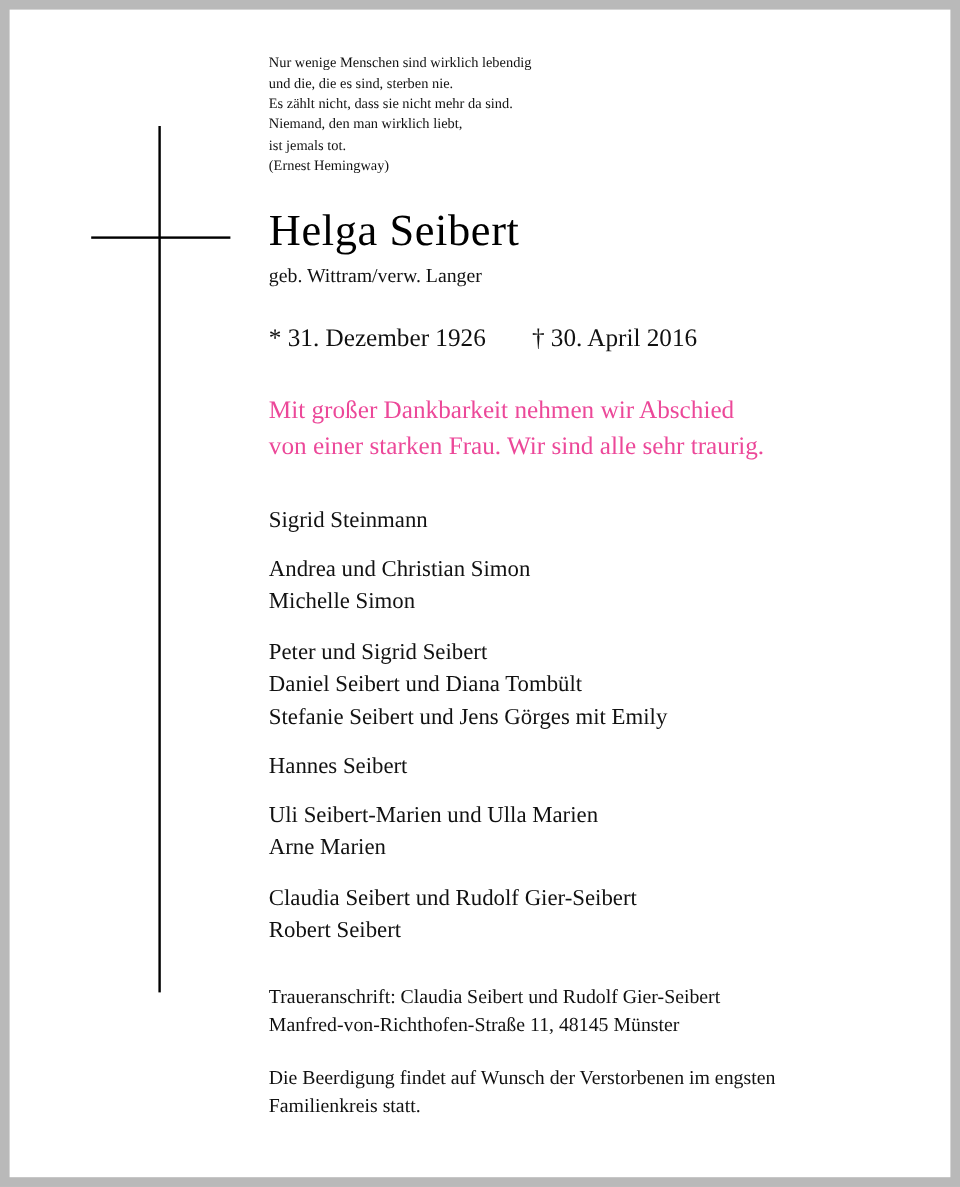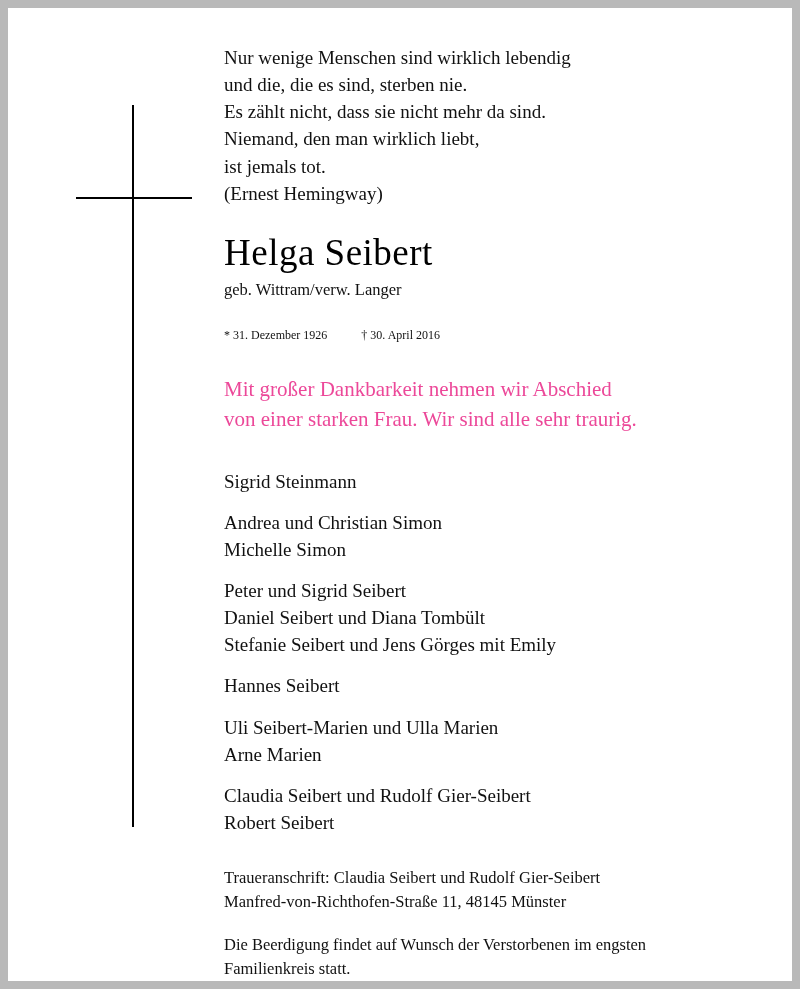--- a/index.html
+++ b/index.html
@@ -46,41 +46,41 @@
     height: 2px;
     background: #000000;
   }
   .content {
     position: absolute;
     left: 216px;
     top: 36px;
     width: 520px;
   }
   .quote {
-    font-size: 19px;
+    font-size: 12px;
     line-height: 1.43;
     color: #111;
     margin-bottom: 26px;
   }
   .quote div { white-space: pre; }
   .name {
     font-size: 37px;
     line-height: 1.1;
     letter-spacing: 0.5px;
     color: #000;
     margin-bottom: 4px;
   }
   .maiden {
     font-size: 16.5px;
     line-height: 1.4;
     color: #111;
     margin-bottom: 26px;
   }
   .dates {
-    font-size: 12px;
+    font-size: 21px;
     line-height: 1.4;
     color: #111;
     margin-bottom: 30px;
   }
   .dates .sep { display: inline-block; width: 28px; }
   .message {
     font-size: 21px;
     line-height: 1.43;
     color: #ec4899;
     margin-bottom: 34px;

